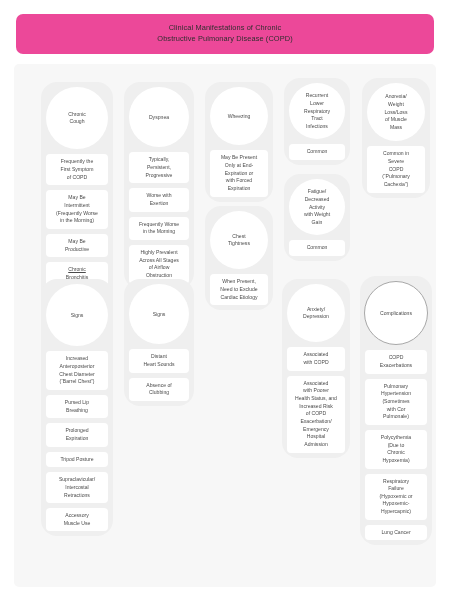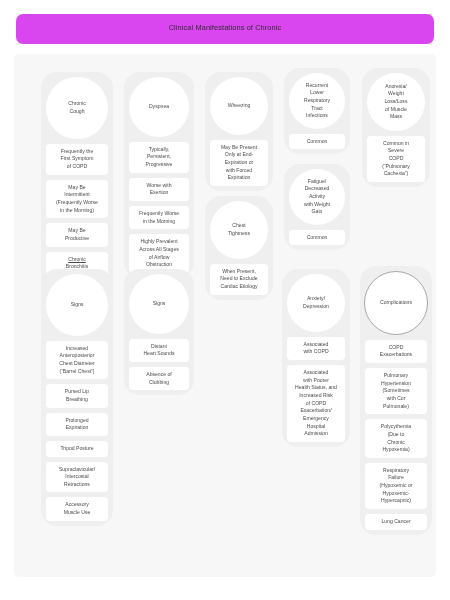--- a/index.html
+++ b/index.html
@@ -15,21 +15,21 @@
     overflow: hidden;
   }
   .page {
     position: relative;
     width: 450px;
     height: 600px;
     box-sizing: border-box;
     padding: 12px 10px 10px 10px;
   }
   .title-banner {
-    background: #d946ef;
+    background: #ec4899;
     border-radius: 7px;
     margin: 2px 6px 0 6px;
     padding: 9px 10px 10px 10px;
     text-align: center;
     font-size: 7.4px;
     line-height: 1.45;
     color: #2f2f2f;
     letter-spacing: 0.1px;
   }
   .title-line { display: block; }
@@ -91,20 +91,21 @@
   }
   .nowrap-pre { white-space: pre-line; }
 </style>
 </head>
 <body>
 
 <div class="page">
 
   <div class="title-banner">
     <span class="title-line">Clinical Manifestations of Chronic</span>
+    <span class="title-line">Obstructive Pulmonary Disease (COPD)</span>
   </div>
 
   <div class="canvas" id="canvas">
       <div class="group" style="left: 27px; top: 18px; width: 72px;">
         <div class="bubble" style="width: 62px; height: 62px;">
           <span class="nowrap-pre">Chronic
 Cough</span>
         </div>
         <div class="node">
           <span class="inner"><span class="nowrap-pre">Frequently the

